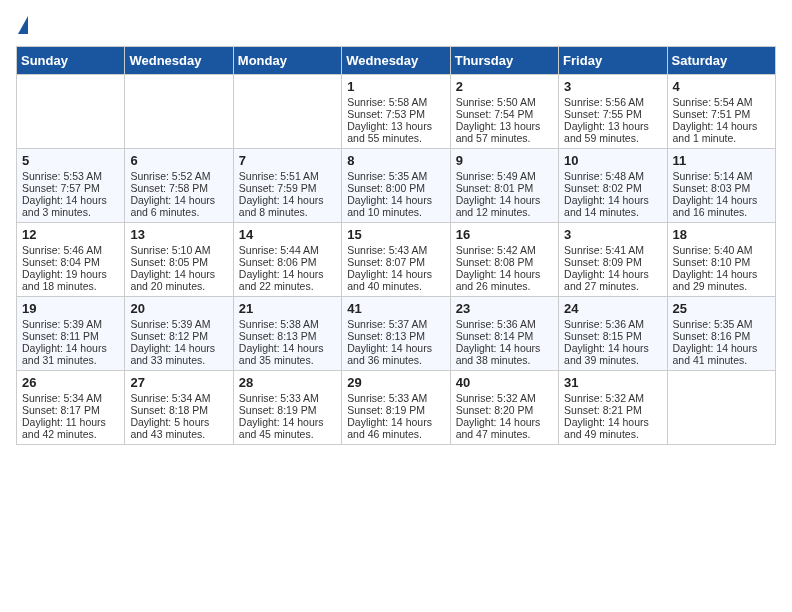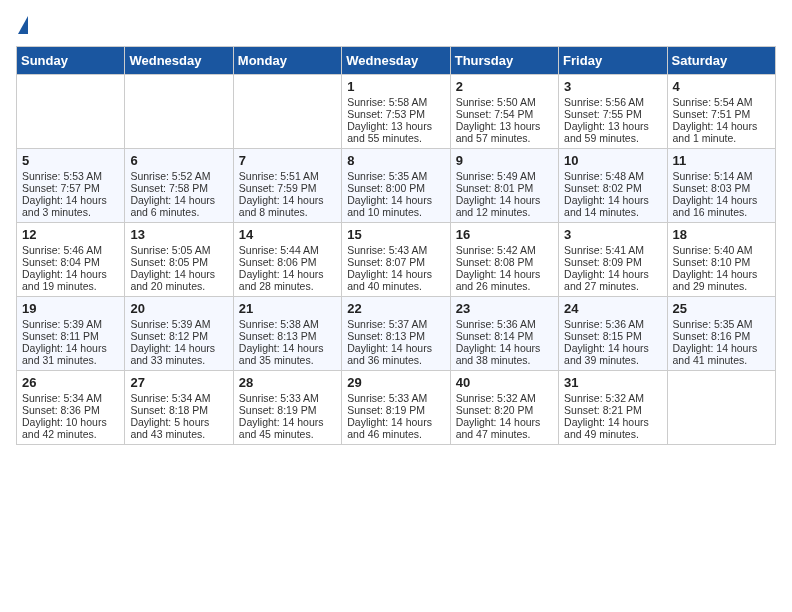--- a/index.html
+++ b/index.html
@@ -164,33 +164,33 @@
           <div>Sunrise: 5:14 AM</div>
           <div>Sunset: 8:03 PM</div>
           <div>Daylight: 14 hours and 16 minutes.</div>
         </td>
       </tr>
       <tr>
         <td>
           <span class="day-num">12</span>
           <div>Sunrise: 5:46 AM</div>
           <div>Sunset: 8:04 PM</div>
-          <div>Daylight: 14 hours and 19 minutes.</div>
+          <div>Daylight: 19 hours and 18 minutes.</div>
         </td>
         <td>
           <span class="day-num">13</span>
-          <div>Sunrise: 5:05 AM</div>
+          <div>Sunrise: 5:10 AM</div>
           <div>Sunset: 8:05 PM</div>
           <div>Daylight: 14 hours and 20 minutes.</div>
         </td>
         <td>
           <span class="day-num">14</span>
           <div>Sunrise: 5:44 AM</div>
           <div>Sunset: 8:06 PM</div>
-          <div>Daylight: 14 hours and 28 minutes.</div>
+          <div>Daylight: 14 hours and 22 minutes.</div>
         </td>
         <td>
           <span class="day-num">15</span>
           <div>Sunrise: 5:43 AM</div>
           <div>Sunset: 8:07 PM</div>
           <div>Daylight: 14 hours and 40 minutes.</div>
         </td>
         <td>
           <span class="day-num">16</span>
           <div>Sunrise: 5:42 AM</div>
@@ -223,21 +223,21 @@
           <div>Sunset: 8:12 PM</div>
           <div>Daylight: 14 hours and 33 minutes.</div>
         </td>
         <td>
           <span class="day-num">21</span>
           <div>Sunrise: 5:38 AM</div>
           <div>Sunset: 8:13 PM</div>
           <div>Daylight: 14 hours and 35 minutes.</div>
         </td>
         <td>
-          <span class="day-num">22</span>
+          <span class="day-num">41</span>
           <div>Sunrise: 5:37 AM</div>
           <div>Sunset: 8:13 PM</div>
           <div>Daylight: 14 hours and 36 minutes.</div>
         </td>
         <td>
           <span class="day-num">23</span>
           <div>Sunrise: 5:36 AM</div>
           <div>Sunset: 8:14 PM</div>
           <div>Daylight: 14 hours and 38 minutes.</div>
         </td>
@@ -251,22 +251,22 @@
           <span class="day-num">25</span>
           <div>Sunrise: 5:35 AM</div>
           <div>Sunset: 8:16 PM</div>
           <div>Daylight: 14 hours and 41 minutes.</div>
         </td>
       </tr>
       <tr>
         <td>
           <span class="day-num">26</span>
           <div>Sunrise: 5:34 AM</div>
-          <div>Sunset: 8:36 PM</div>
-          <div>Daylight: 10 hours and 42 minutes.</div>
+          <div>Sunset: 8:17 PM</div>
+          <div>Daylight: 11 hours and 42 minutes.</div>
         </td>
         <td>
           <span class="day-num">27</span>
           <div>Sunrise: 5:34 AM</div>
           <div>Sunset: 8:18 PM</div>
           <div>Daylight: 5 hours and 43 minutes.</div>
         </td>
         <td>
           <span class="day-num">28</span>
           <div>Sunrise: 5:33 AM</div>

